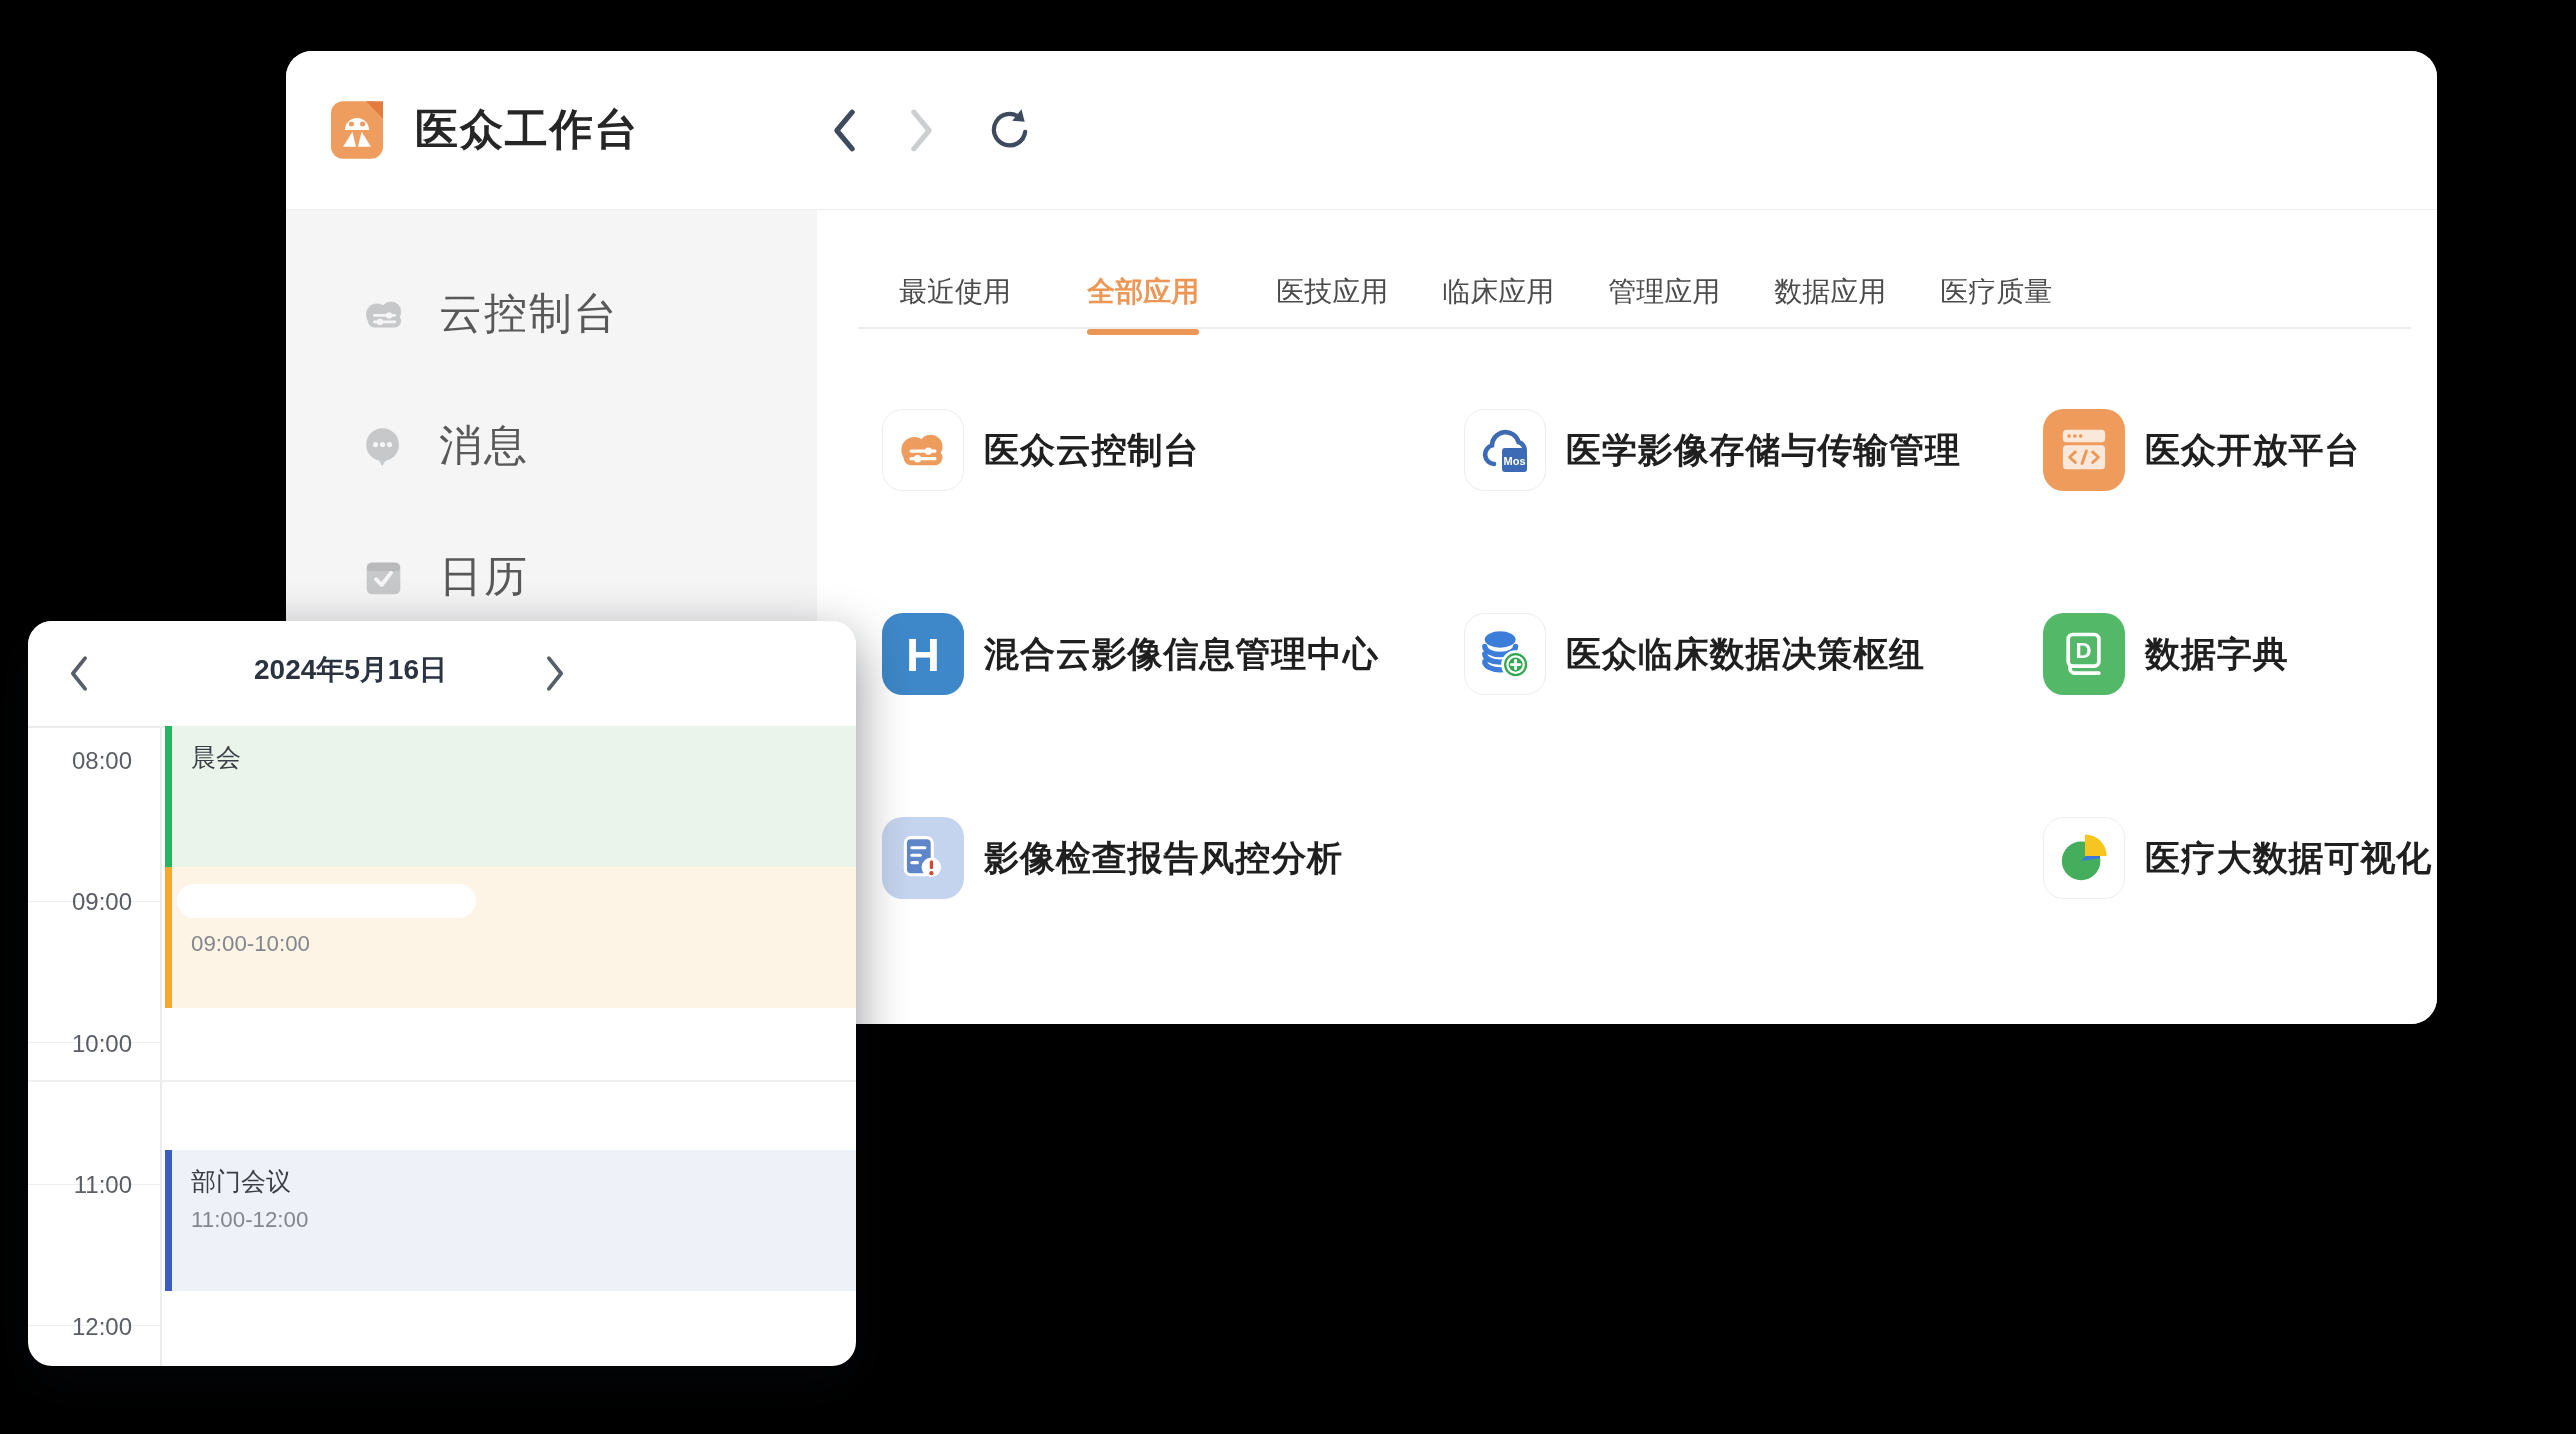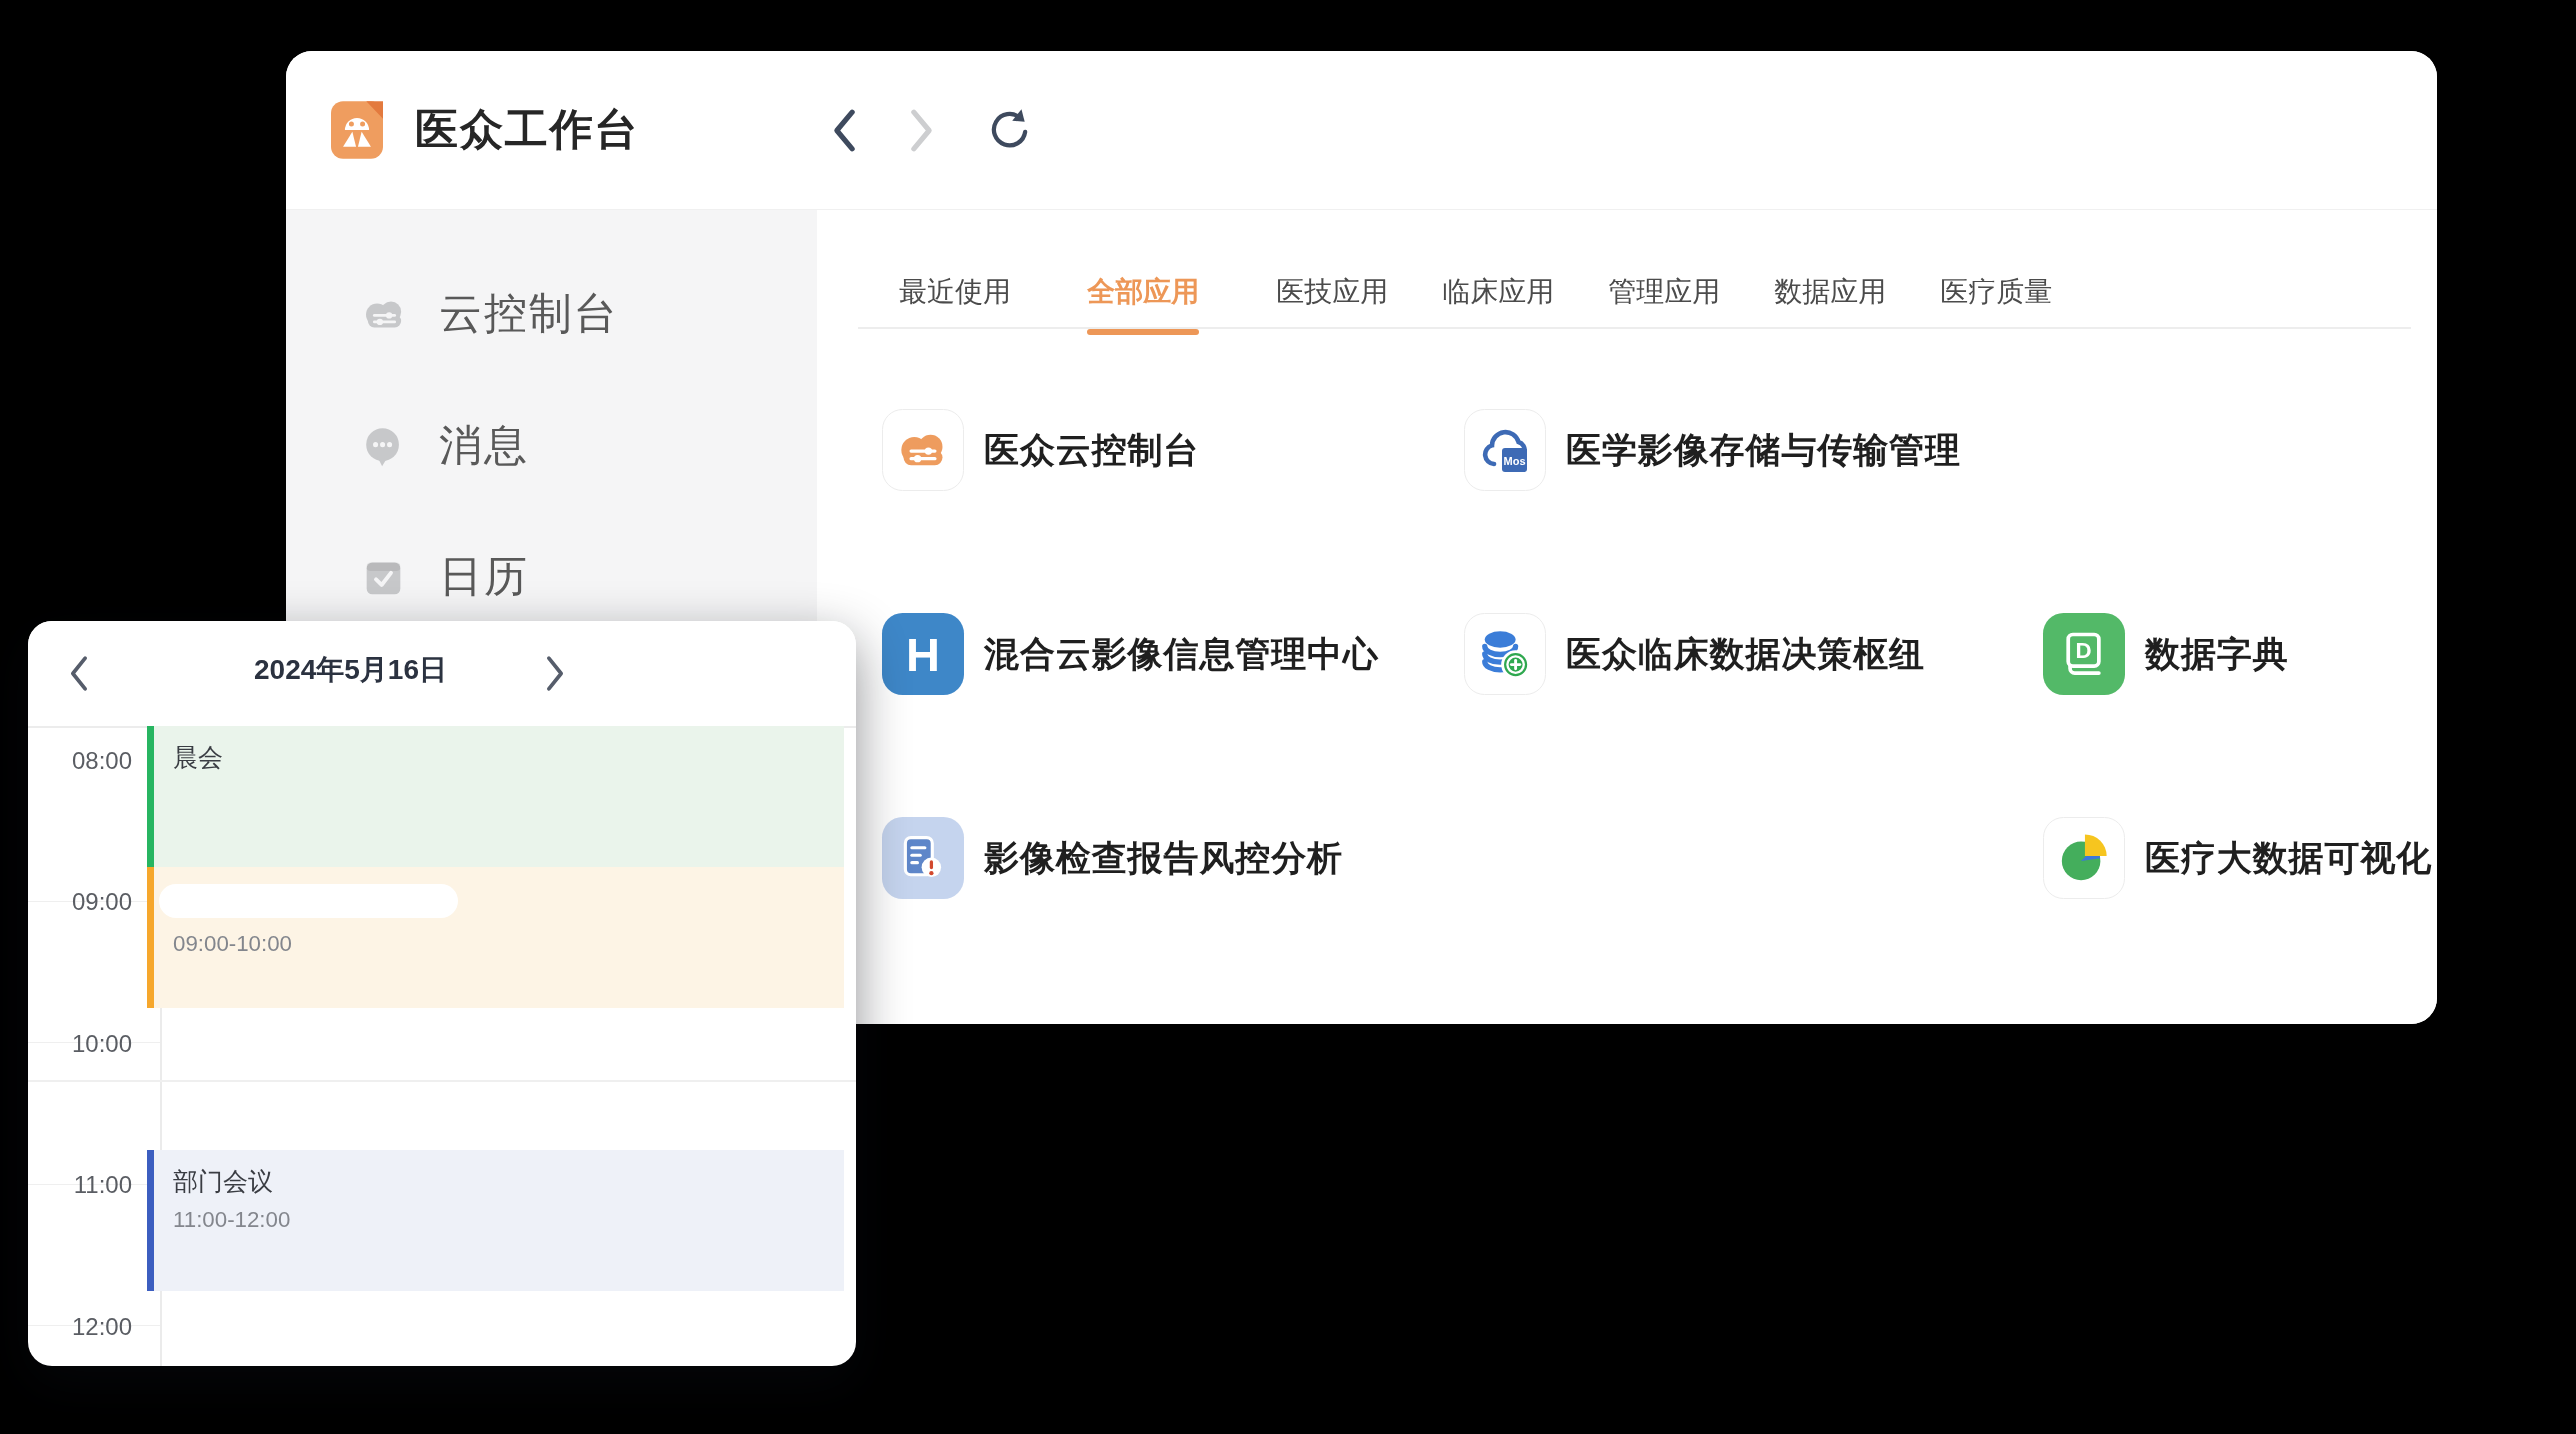--- a/index.html
+++ b/index.html
@@ -57,21 +57,21 @@
   .cal-title{position:absolute;left:140px;top:30px;width:279px;text-align:right;
              font-size:28px;font-weight:600;color:#2B3240;}
   .cal-grid{position:absolute;left:0;top:105px;right:0;bottom:0;}
   .grid-topline{position:absolute;left:0;right:0;top:0;height:1.9px;background:#ECECEC;}
   .vline{position:absolute;left:132px;top:0;bottom:0;width:1.9px;background:#EBEBEB;}
   .tcell{position:absolute;left:0;width:132px;height:176px;box-sizing:border-box;
          border-bottom:1.9px solid #EFEFEF;text-align:right;padding:20.5px 28px 0 0;
          font-size:24px;color:#5A5D63;}
   .tcell.last{border-bottom:none;}
   .midline{position:absolute;left:0;right:0;top:354px;height:1.9px;background:#EFEFEF;}
-  .event{position:absolute;left:119px;width:697px;height:141px;box-sizing:border-box;
+  .event{position:absolute;left:137px;width:697px;height:141px;box-sizing:border-box;
          padding:15px 0 0 26px;cursor:pointer;}
   .event::before{content:"";position:absolute;left:0;top:0;bottom:0;width:6.5px;}
   .event .etitle{font-size:25px;font-weight:500;color:#3A3D43;}
   .event .etime{font-size:22.3px;color:#83868D;margin-top:9.3px;}
   .ev-green{background:#EAF4EB;}  .ev-green::before{background:#27B561;}
   .ev-orange{background:#FDF4E5;} .ev-orange::before{background:#F6A72C;}
   .ev-blue{background:#EEF1F8;}   .ev-blue::before{background:#3C5EC0;}
   .pill{width:299px;height:34px;border-radius:17.7px;background:#fff;margin:1.9px 0 13px -14px;}
 
   svg{display:block;}
@@ -187,20 +187,37 @@
       <div class="app" style="left:647px;top:199px">
         <span class="tile bordered">
           <svg width="56" height="56" viewBox="0 0 56 56">
             <path d="M17 42 a9.5 9.5 0 0 1 -2 -18.6 A13.5 13.5 0 0 1 41.5 20 a8.5 8.5 0 0 1 6 10" fill="none" stroke="#3D6AB5" stroke-width="4.6" stroke-linecap="round"></path>
             <rect x="25" y="26" width="25" height="24" rx="3" fill="#3D6AB5"></rect>
             <text x="37.5" y="42.5" text-anchor="middle" font-size="11" font-weight="700" fill="#fff" font-family="Liberation Sans, sans-serif">Mos</text>
           </svg>
         </span>
         <span class="lbl">医学影像存储与传输管理</span>
       </div>
+      <div class="app" style="left:1226px;top:199px">
+        <span class="tile orange">
+          <svg width="50" height="50" viewBox="0 0 52 52">
+            <rect x="4" y="5" width="44" height="13" rx="4" fill="#FAE8DA"></rect>
+            <circle cx="10.5" cy="11.5" r="1.9" fill="#ED9757"></circle>
+              <circle cx="16.5" cy="11.5" r="1.9" fill="#ED9757"></circle>
+              <circle cx="22.5" cy="11.5" r="1.9" fill="#ED9757"></circle>
+            <rect x="4" y="21" width="44" height="25" rx="4" fill="#FAE8DA"></rect>
+            <g stroke="#ED9757" stroke-width="3" fill="none" stroke-linecap="round" stroke-linejoin="round">
+              <polyline points="17,28 11,33.5 17,39"></polyline>
+              <polyline points="35,28 41,33.5 35,39"></polyline>
+              <line x1="28.5" y1="27" x2="24" y2="40"></line>
+            </g>
+          </svg>
+        </span>
+        <span class="lbl">医众开放平台</span>
+      </div>
 
       <div class="app" style="left:65px;top:403px">
         <span class="tile blue">
           <span class="hletter">H</span>
         </span>
         <span class="lbl">混合云影像信息管理中心</span>
       </div>
       <div class="app" style="left:647px;top:403px">
         <span class="tile bordered">
           <svg width="54" height="54" viewBox="0 0 56 56">

